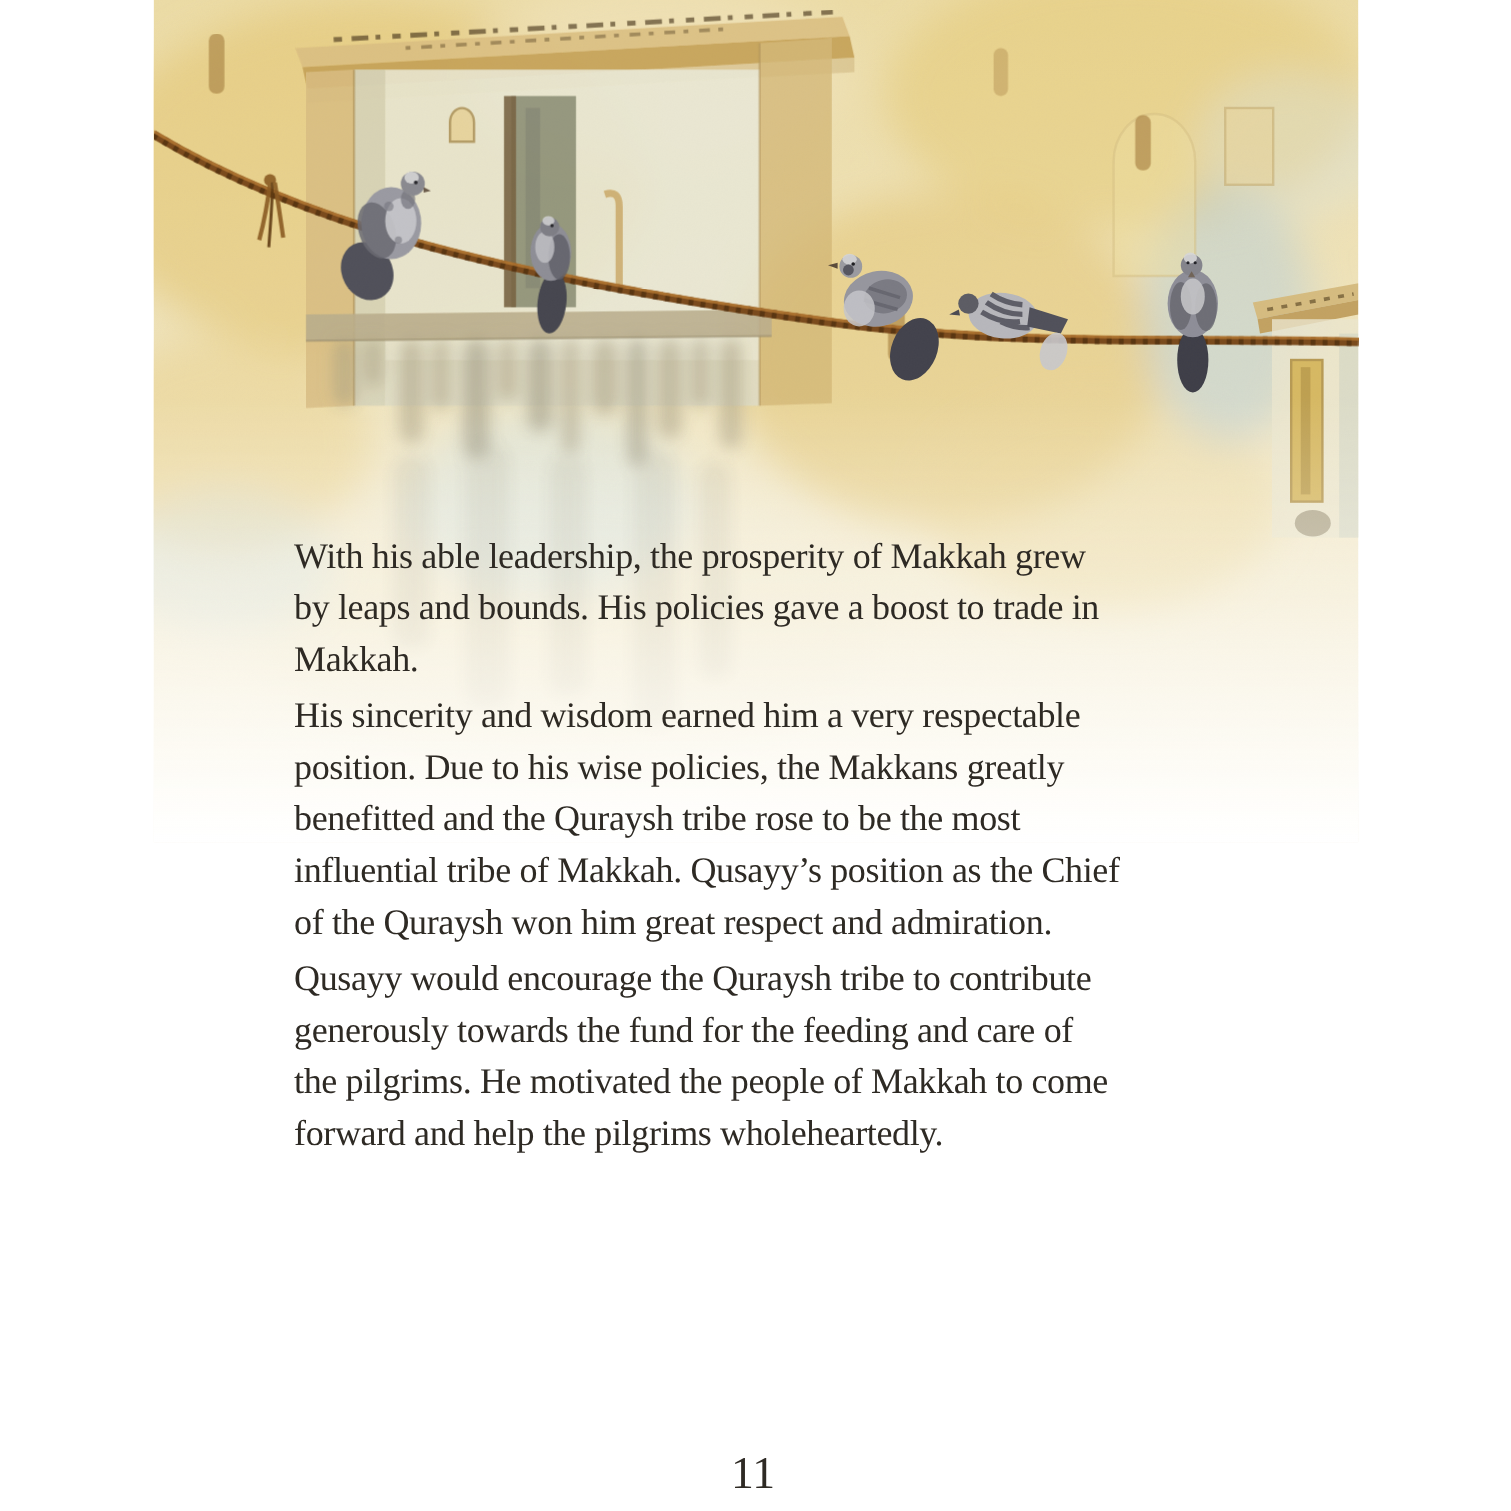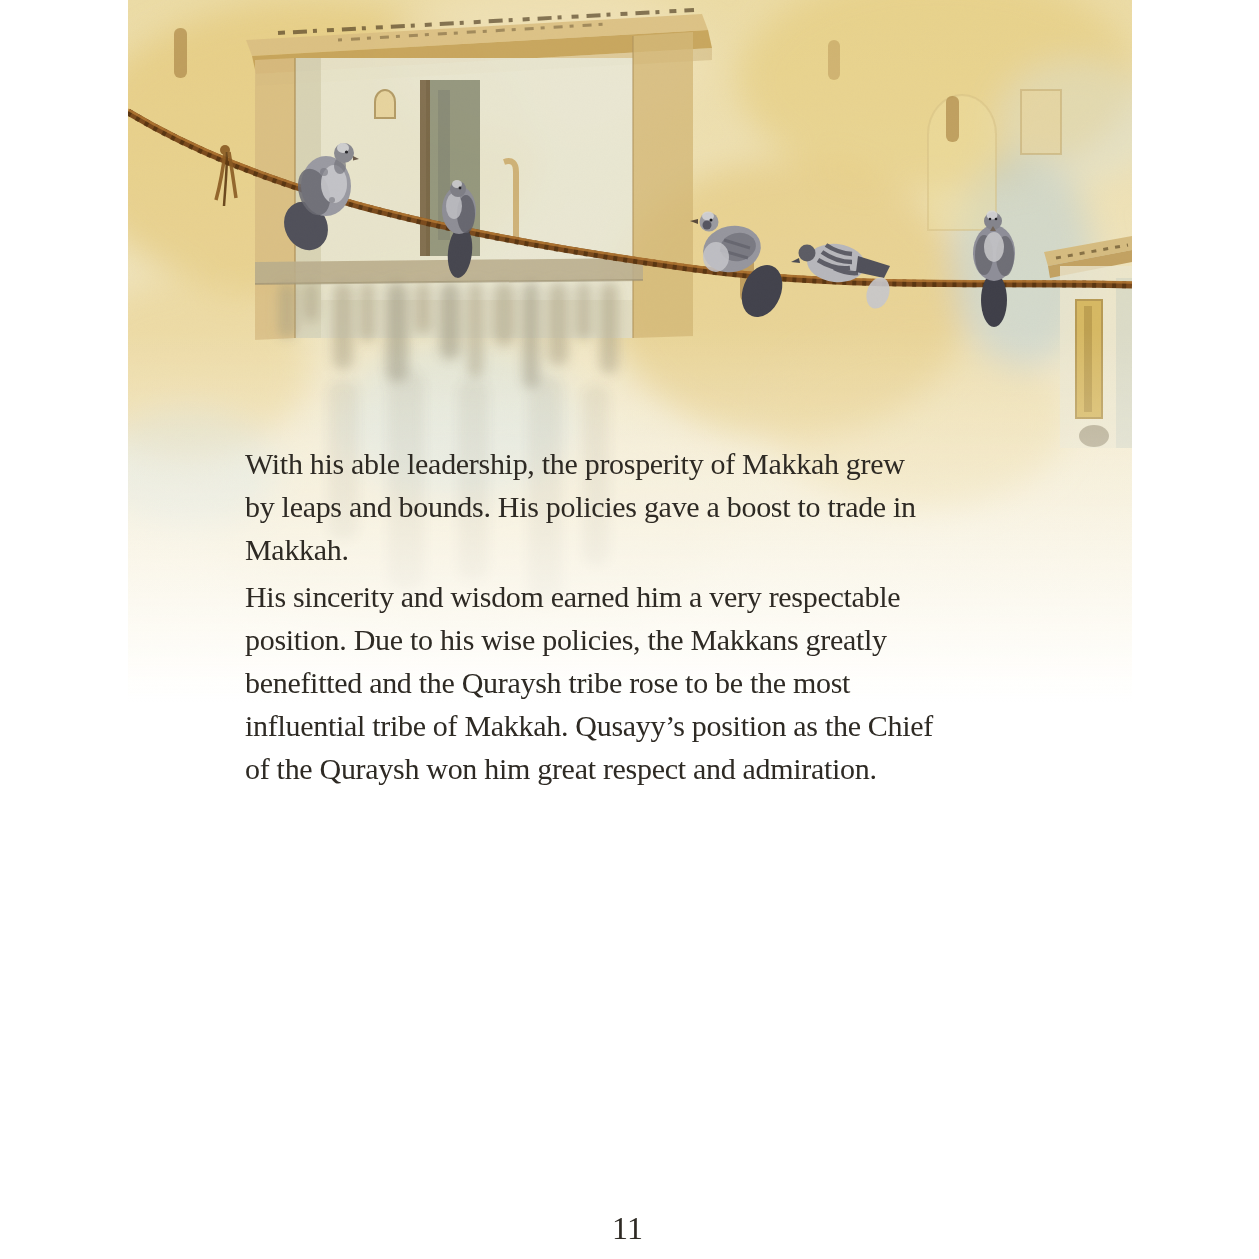--- a/index.html
+++ b/index.html
@@ -29,21 +29,21 @@
     line-height: 43px;
     letter-spacing: -0.3px;
   }
   .text-block p { margin: 0 0 4px 0; }
   .page-number {
     position: absolute;
     top: 1207px; left: 245px;
     width: 765px;
     text-align: center;
     color: #2e2a24;
-    font-size: 32px;
+    font-size: 38px;
     line-height: 43px;
   }
 </style>
 </head>
 <body>
 
 <div class="page">
 
   <div class="illustration">
     <svg width="1004" height="702" viewBox="0 0 1004 702" xmlns="http://www.w3.org/2000/svg">
@@ -226,17 +226,18 @@
       </g>
 
       <rect x="0" y="0" width="1004" height="702" filter="url(#grain)" opacity="0.5"></rect>
       <rect x="0" y="330" width="1004" height="372" fill="url(#fadeGrad)"></rect>
     </svg>
   </div>
 
   <div class="text-block">
     <p>With his able leadership, the prosperity of Makkah grew<br>by leaps and bounds. His policies gave a boost to trade in<br>Makkah.</p>
     <p>His sincerity and wisdom earned him a very respectable<br>position. Due to his wise policies, the Makkans greatly<br>benefitted and the Quraysh tribe rose to be the most<br>influential tribe of Makkah. Qusayy’s position as the Chief<br>of the Quraysh won him great respect and admiration.</p>
+    <p>Qusayy would encourage the Quraysh tribe to contribute<br>generously towards the fund for the feeding and care of<br>the pilgrims. He motivated the people of Makkah to come<br>forward and help the pilgrims wholeheartedly.</p>
   </div>
 
   <div class="page-number">11</div>
 
 </div>
 
 </body></html>

